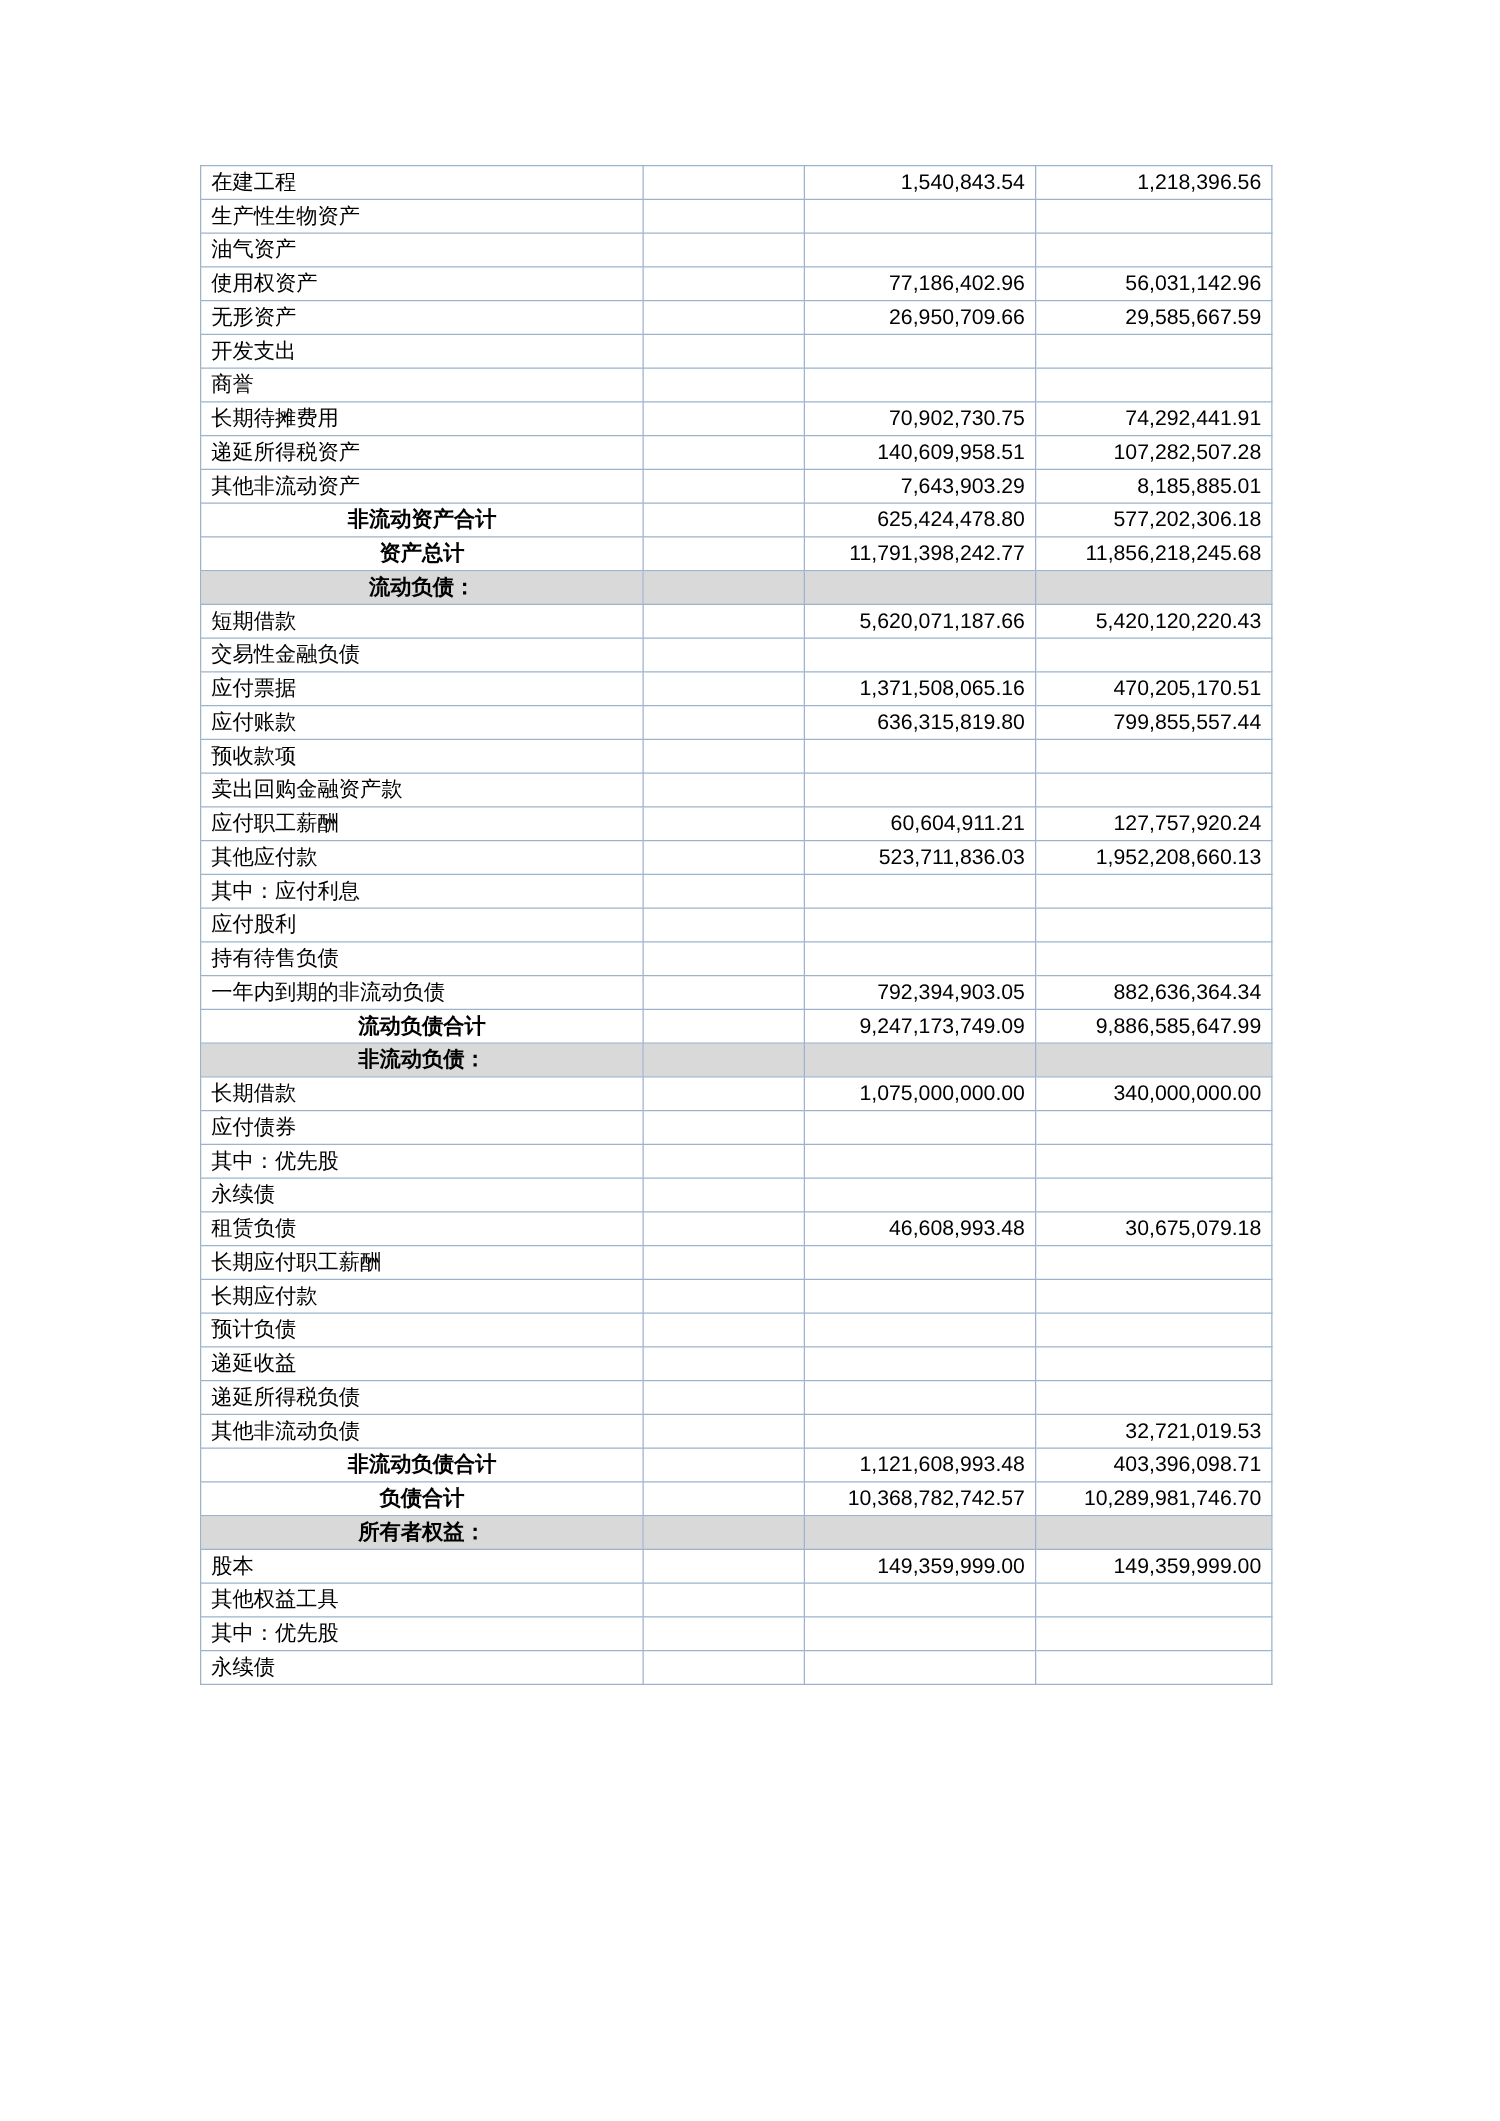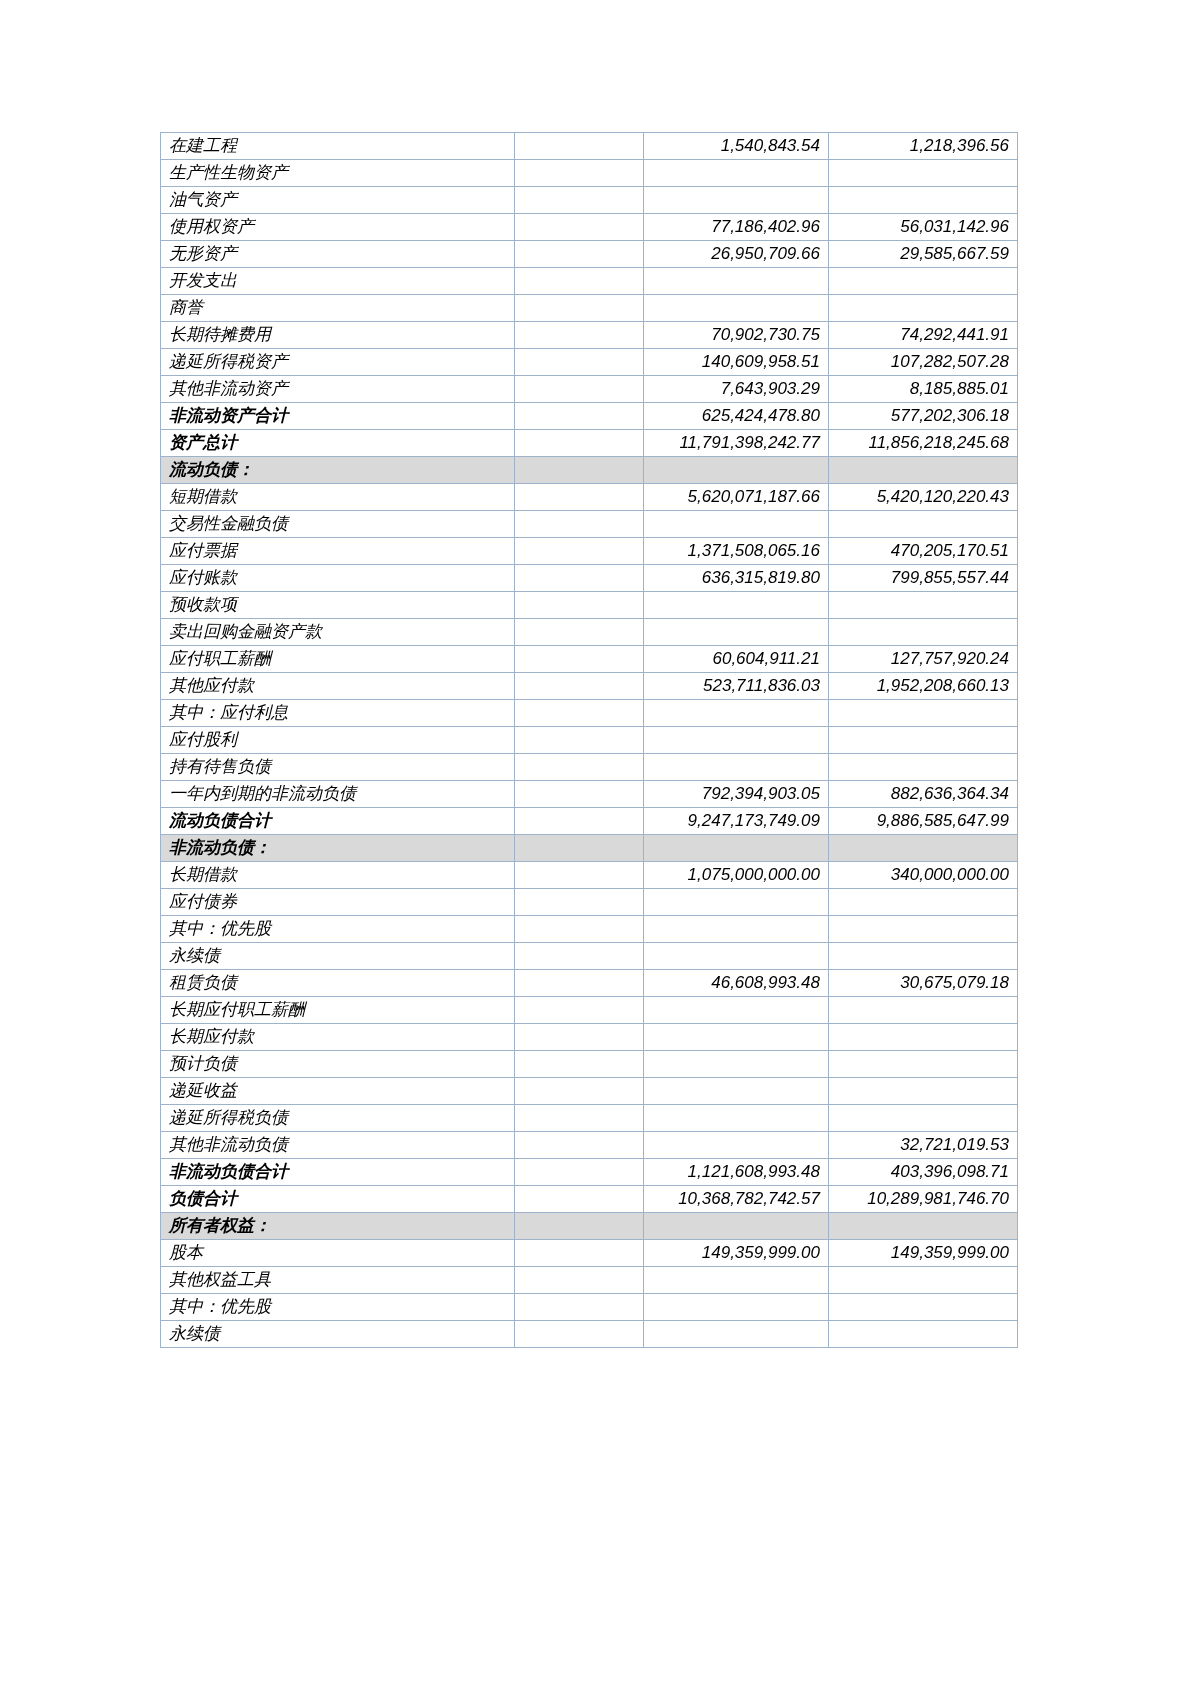--- a/index.html
+++ b/index.html
@@ -12,21 +12,20 @@
     height: 1697px;
     font-family: "Liberation Serif", serif;
     color: #000000;
   }
   .page {
     position: relative;
     width: 1200px;
     height: 1202px;
     box-sizing: border-box;
     padding: 132px 0 0 0;
-    font-style: italic;
   }
   table.balance-sheet {
     width: 858px;
     margin-left: 160px;
     border-collapse: collapse;
     table-layout: fixed;
   }
   table.balance-sheet td {
     border: 1px solid #9cb3c9;
     height: 26px;
@@ -50,23 +49,24 @@
   td.num {
     text-align: right;
     font-family: "Liberation Sans", sans-serif;
     font-size: 16px;
     padding-right: 10px;
   }
   tr.section td {
     background: #d9d9d9;
     font-weight: bold;
   }
-  tr.section td.label { font-weight: bold; }
+  tr.section td.label { font-weight: bold; text-align: center; }
   td.indent2 { padding-left: 56px; margin-left: 12px; }
   td.total-center {
+    text-align: center;
     font-weight: bold;
   }
 </style>
 </head>
 <body>
 
 <div class="page">
   <table class="balance-sheet">
     <colgroup>
       <col class="c-label">

